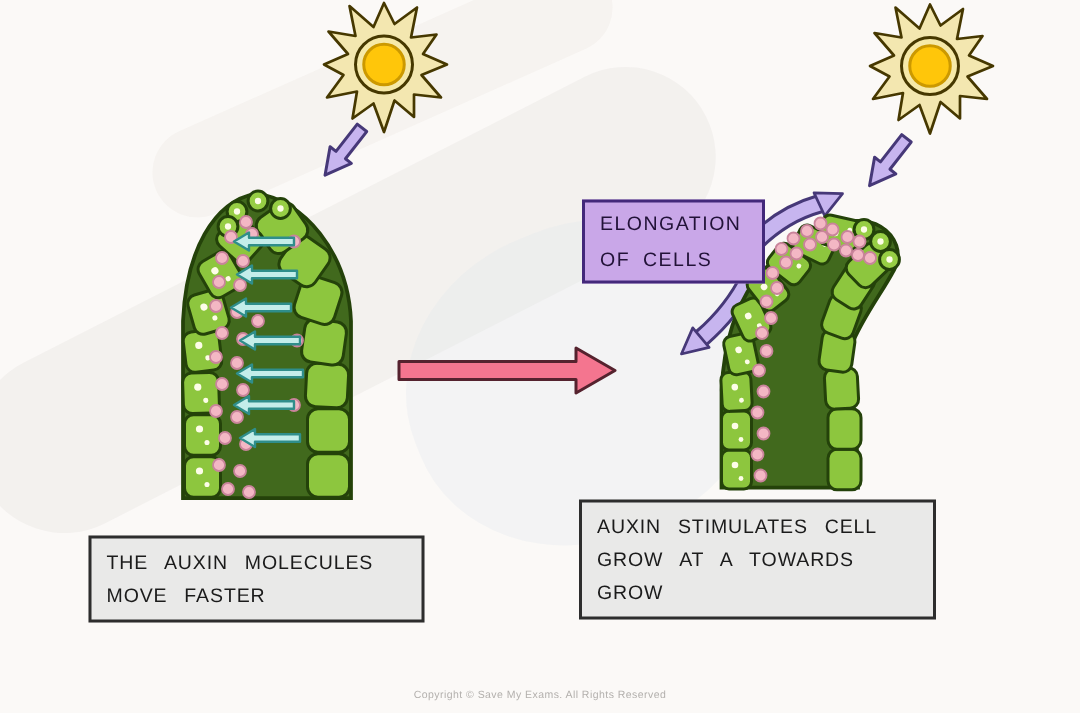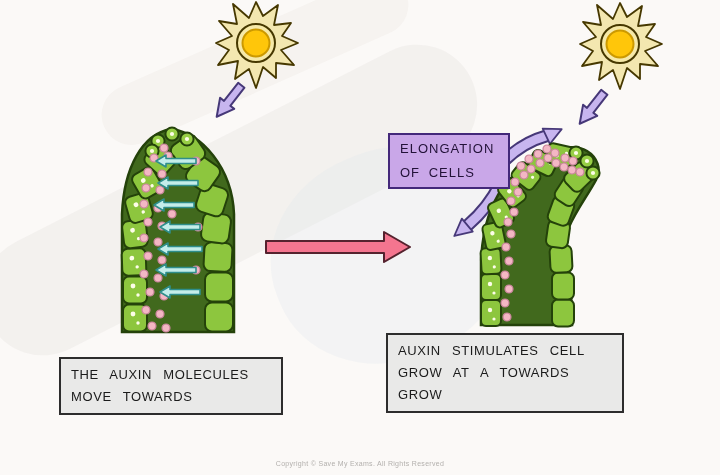--- a/index.html
+++ b/index.html
@@ -221,21 +221,21 @@
     </g>
   </svg>
 
   <div class="elong">
     <span>ELONGATION</span>
     <span>OF CELLS</span>
   </div>
 
   <div class="caption cap-left">
     <span>THE AUXIN MOLECULES</span>
-    <span>MOVE TOWARDS</span>
+    <span>MOVE FASTER</span>
   </div>
 
   <div class="caption cap-right">
     <span>AUXIN STIMULATES CELL</span>
     <span>GROW AT A TOWARDS</span>
     <span>GROW</span>
   </div>
 
   <div class="footer">Copyright © Save My Exams. All Rights Reserved</div>
 </div>

